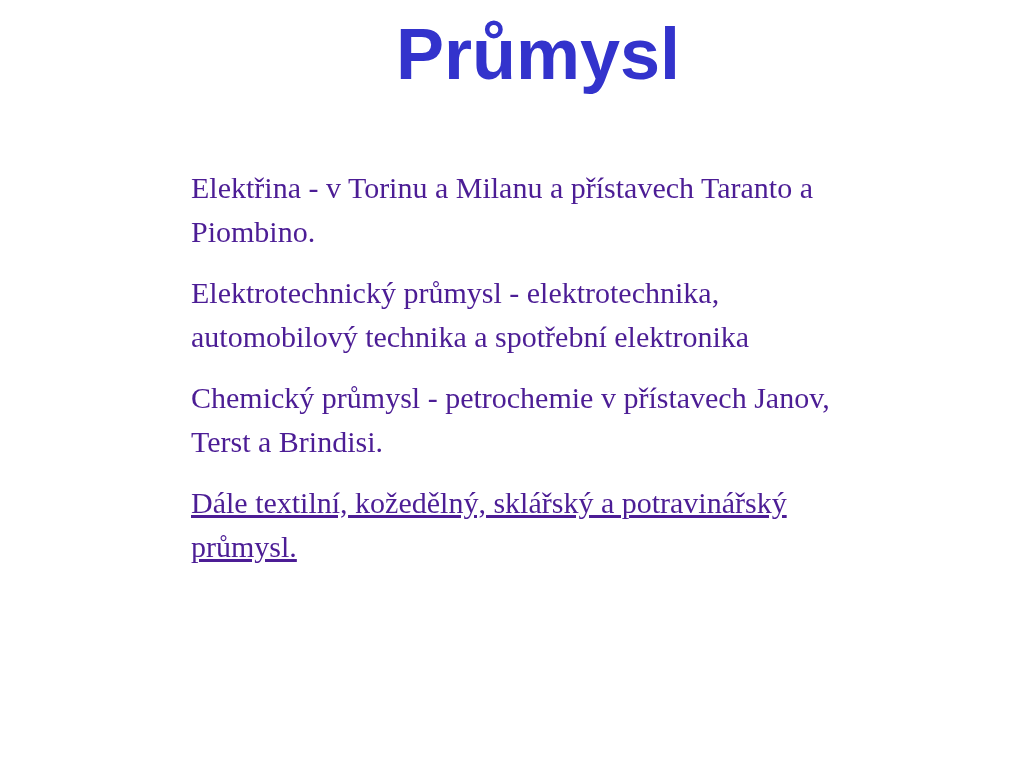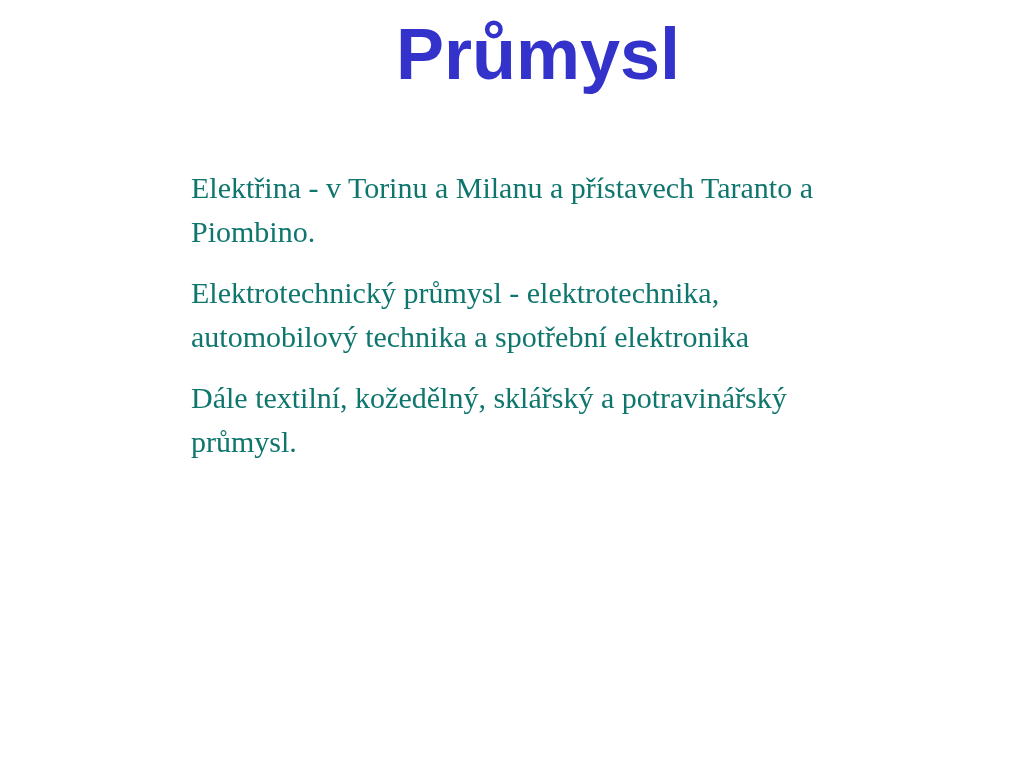--- a/index.html
+++ b/index.html
@@ -37,26 +37,28 @@
     font-family: "Liberation Serif", serif;
     font-size: 30px;
     line-height: 44px;
     color: #000000;
   }
   .slide-body p {
     margin: 0 0 17px 0;
   }
   .slide-body p:last-child {
     margin-bottom: 0;
+    text-decoration: underline;
   }
 </style>
 </head>
 <body>
 
 <div class="slide" style="background: rgb(255, 255, 255);">
   <h1 class="slide-title" style="color: rgb(51, 51, 204);">Průmysl</h1>
 
-  <div class="slide-body" style="color: #0f766e;">
+  <div class="slide-body" style="color: #4c1d95;">
     <p>Elektřina - v Torinu a Milanu a přístavech Taranto a Piombino.</p>
     <p>Elektrotechnický průmysl - elektrotechnika, automobilový technika a spotřební elektronika</p>
+    <p>Chemický průmysl - petrochemie v přístavech Janov, Terst a Brindisi.</p>
     <p>Dále textilní, kožedělný, sklářský a potravinářský průmysl.</p>
   </div>
 </div>
 
 </body></html>

